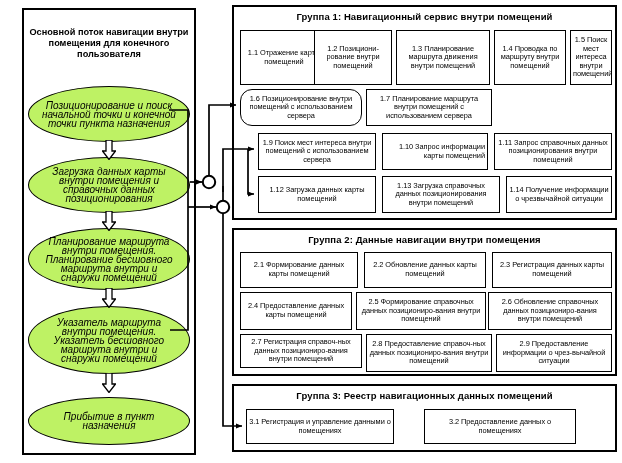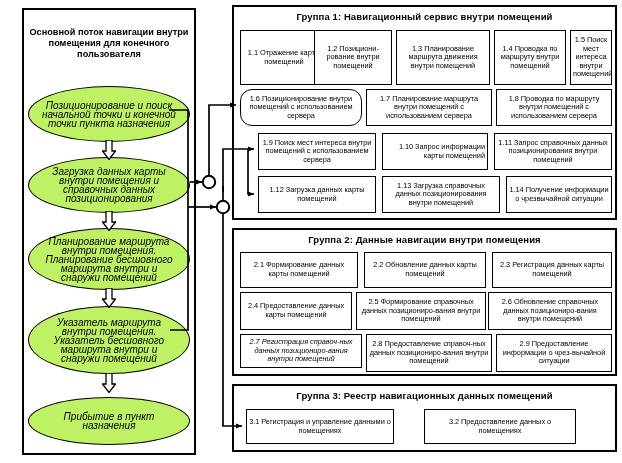--- a/index.html
+++ b/index.html
@@ -149,23 +149,20 @@
   <div class="cell" style="left:570px; top:30px; width:42px; height:55px;">
     <span>1.5 Поиск мест интереса внутри помещений</span>
   </div>
 
   <div class="cell" style="left:240px; top:89px; width:122px; height:37px;border-radius:12px;">
     <span>1.6 Позиционирование внутри помещений с использованием сервера</span>
   </div>
   <div class="cell" style="left:366px; top:89px; width:126px; height:37px;">
     <span>1.7 Планирование маршрута внутри помещений с использованием сервера</span>
   </div>
-  <div class="cell" style="left:496px; top:89px; width:116px; height:37px;">
-    <span>1.8 Проводка по маршруту внутри помещений с использованием сервера</span>
-  </div>
 
   <div class="cell" style="left:258px; top:133px; width:118px; height:37px;">
     <span>1.9 Поиск мест интереса внутри помещений с использованием сервера</span>
   </div>
   <div class="cell" style="left:382px; top:133px; width:106px; height:37px;text-align:right;">
     <span>1.10 Запрос информации карты помещений</span>
   </div>
   <div class="cell" style="left:494px; top:133px; width:118px; height:37px;">
     <span>1.11 Запрос справочных данных позиционирования внутри помещений</span>
   </div>
@@ -196,21 +193,21 @@
   <div class="cell" style="left:240px; top:292px; width:112px; height:38px;">
     <span>2.4 Предоставление данных карты помещений</span>
   </div>
   <div class="cell" style="left:356px; top:292px; width:130px; height:38px;">
     <span>2.5 Формирование справочных данных позициониро-вания внутри помещений</span>
   </div>
   <div class="cell" style="left:488px; top:292px; width:124px; height:38px;">
     <span>2.6 Обновление справочных данных позициониро-вания внутри помещений</span>
   </div>
 
-  <div class="cell" style="left:240px; top:334px; width:122px; height:34px;font-style:italic;">
+  <div class="cell" style="left:240px; top:334px; width:122px; height:34px;">
     <span>2.7 Регистрация справоч-ных данных позициониро-вания внутри помещений</span>
   </div>
   <div class="cell" style="left:366px; top:334px; width:126px; height:38px;">
     <span>2.8 Предоставление справоч-ных данных позициониро-вания внутри помещений</span>
   </div>
   <div class="cell" style="left:496px; top:334px; width:116px; height:38px;">
     <span>2.9 Предоставление информации о чрез-вычайной ситуации</span>
   </div>
 
   <div class="panel" style="left:232px; top:384px; width:385px; height:68px;"></div>

